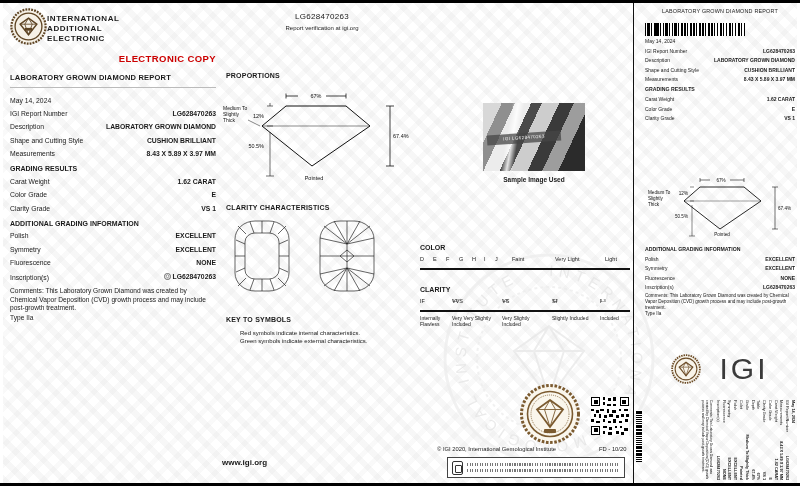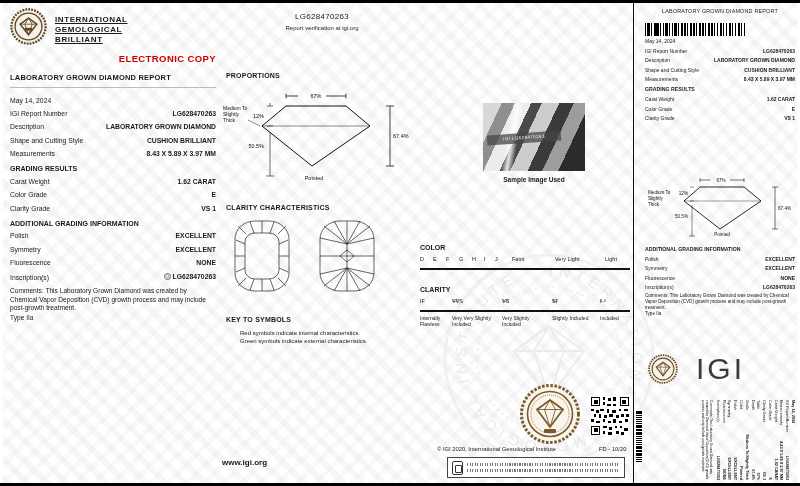--- a/index.html
+++ b/index.html
@@ -14,21 +14,21 @@
     position:absolute;inset:3px;
     background:
       repeating-linear-gradient(45deg, rgba(210,210,210,.18) 0 6px, rgba(255,255,255,0) 6px 14px),
       repeating-linear-gradient(-45deg, rgba(215,215,215,.14) 0 5px, rgba(255,255,255,0) 5px 13px);
     pointer-events:none;
   }
   .vdivider{position:absolute;left:633px;top:3px;bottom:3px;width:1px;background:#111;}
 
   
   .leftcol{position:absolute;left:10px;top:8px;width:206px;}
-  .logo-row{display:flex;align-items:flex-end;gap:8px;text-decoration:underline;}
+  .logo-row{display:flex;align-items:center;}
   .org-name{font-size:8px;font-weight:bold;letter-spacing:.6px;line-height:10px;padding-top:4px;}
   .ecopy{color:#cc0000;font-weight:bold;font-size:9.5px;letter-spacing:.4px;margin:8px 0 0 8px;text-align:right;}
   .rpt-title{font-weight:bold;font-size:7.5px;letter-spacing:.2px;margin-top:9px;}
   .hline{height:1px;background:#bbb;margin-top:5px;}
   .date{font-size:6.8px;margin-top:9px;}
   .row{display:flex;justify-content:space-between;align-items:baseline;font-size:6.8px;line-height:8px;margin-top:5.5px;}
   .row .val{font-weight:bold;text-align:right;}
   .sec{font-weight:bold;font-size:7px;margin-top:7px;}
   .comments{font-size:6.6px;line-height:8.6px;margin-top:5px;}
   .typenote{font-size:6.6px;margin-top:1px;}
@@ -88,21 +88,21 @@
   
   .rpanel{position:absolute;left:645px;top:8px;width:150px;}
   .rp-title{text-align:center;font-size:5.4px;letter-spacing:.2px;}
   .rp-barcode{margin-top:9px;width:100px;height:13px;
     background:repeating-linear-gradient(90deg,#000 0 1.5px,#fff 1.5px 2.5px,#000 2.5px 5px,#fff 5px 6px,#000 6px 6.8px,#fff 6.8px 9px);}
   .rp-date{font-size:5px;margin-top:2px;}
   .srow{display:flex;justify-content:space-between;align-items:baseline;font-size:5px;line-height:6px;margin-top:3.6px;}
   .srow .val{font-weight:bold;text-align:right;}
   .ssec{font-weight:bold;font-size:5.2px;margin-top:4px;}
   .scomments{font-size:4.6px;line-height:6px;margin-top:3px;}
-  .biglogo{position:absolute;left:648px;top:352px;width:144px;display:flex;align-items:center;gap:18px;}
+  .biglogo{position:absolute;left:648px;top:352px;width:144px;display:flex;align-items:center;justify-content:center;gap:18px;}
   .biglogo .igitext{font-size:30px;letter-spacing:3px;color:#3a3a3a;font-weight:400;}
 
   
   .stub-barcode{position:absolute;left:636px;top:410px;width:6px;height:52px;
     background:repeating-linear-gradient(0deg,#000 0 1px,#fff 1px 1.8px,#000 1.8px 3.4px,#fff 3.4px 4.2px);}
   .stub{position:absolute;left:648px;top:398px;width:148px;height:84px;overflow:hidden;}
   .stub-inner{
     position:absolute;width:80px;height:146px;left:34px;top:-31px;
     transform:rotate(90deg);font-size:3.8px;line-height:4.6px;color:#111;
   }
@@ -135,22 +135,22 @@
     <div class="logo-row">
       <svg width="37" height="37" viewBox="0 0 40 40">
         <circle cx="20" cy="20" r="18.5" fill="#f6f1e6" stroke="#5d4322" stroke-width="2.4" stroke-dasharray="2 1.2"></circle>
         <circle cx="20" cy="20" r="14.5" fill="none" stroke="#5d4322" stroke-width="1.4"></circle>
         <path d="M20,11 L29,17.5 L20,29 L11,17.5 Z" fill="none" stroke="#5d4322" stroke-width="1.6"></path>
         <path d="M11,17.5 L29,17.5 M20,11 L16,17.5 L20,29 M20,11 L24,17.5 L20,29" fill="none" stroke="#5d4322" stroke-width="0.9"></path>
         <rect x="16" y="21.5" width="8" height="3" fill="#5d4322"></rect>
       </svg>
       <div class="org-name">
         <div>INTERNATIONAL</div>
-        <div>GEMOLOGICAL</div>
-        <div>BRILLIANT</div>
+        <div>ADDITIONAL</div>
+        <div>ELECTRONIC</div>
       </div>
     </div>
     <div class="ecopy">ELECTRONIC COPY</div>
     <div class="rpt-title">LABORATORY GROWN DIAMOND REPORT</div>
     <div class="hline"></div>
 
     <div class="date">May 14, 2024</div>
 
     <div class="row">
       <span>IGI Report Number</span>

